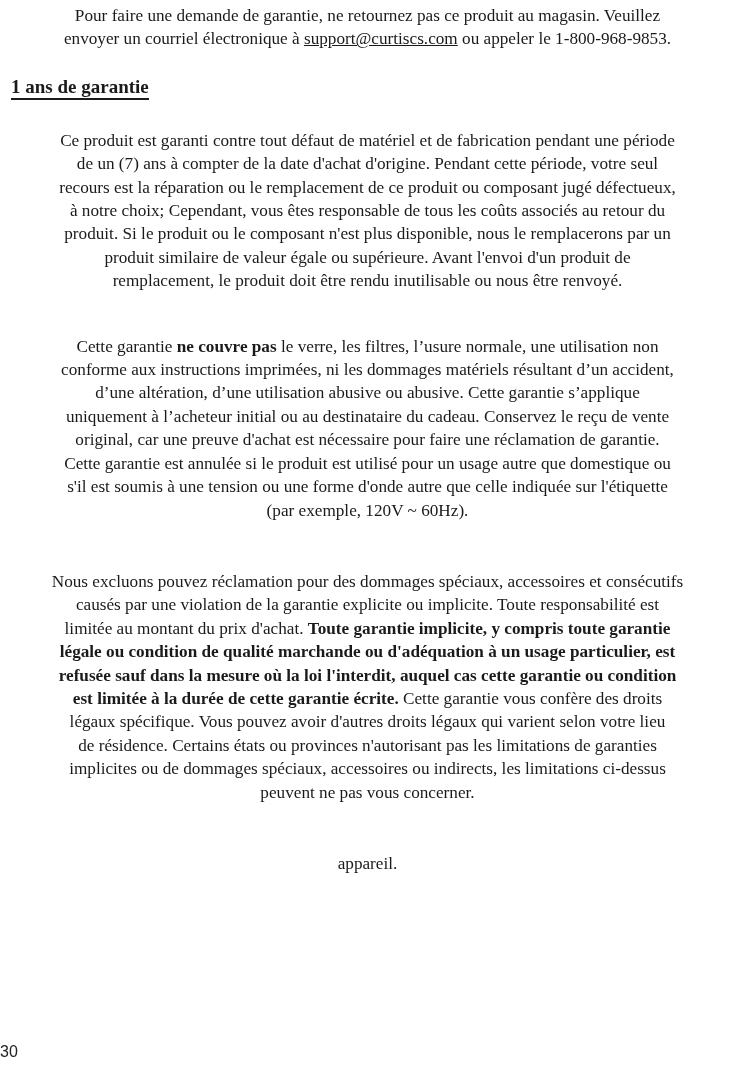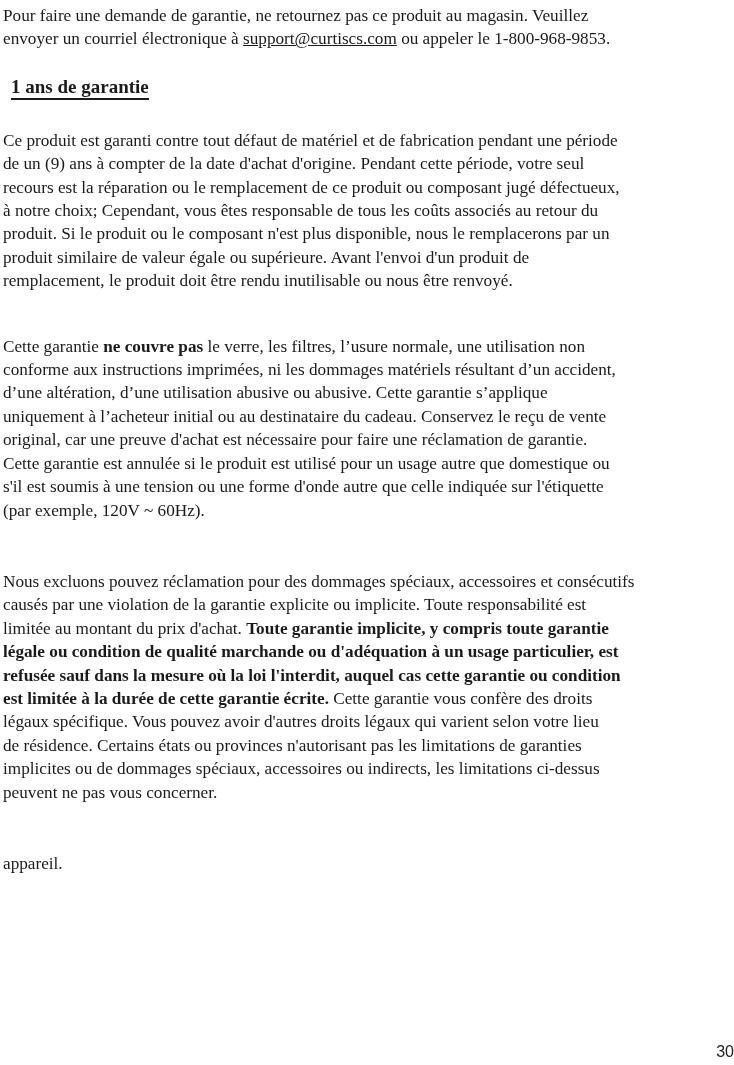--- a/index.html
+++ b/index.html
@@ -9,58 +9,58 @@
     height: 1065px;
     box-sizing: border-box;
     background: #ffffff;
     color: #1a1a1a;
     font-family: "Liberation Serif", "DejaVu Serif", serif;
     font-size: 17.2px;
     overflow: hidden;
     padding: 4px 2px 0 3px;
   }
   .para { margin: 0; }
-  .line { display: block; white-space: pre; line-height: 23.4px; }
+  .line { display: block; white-space: pre; line-height: 23.4px; text-align: center; }
   .b { font-weight: bold; }
   .u { text-decoration: underline; }
   .heading {
     margin: 24px 0 30px 8px;
     font-size: 19px;
     font-weight: bold;
     line-height: 24px;
   }
   .heading .hu { border-bottom: 2px solid #1a1a1a; padding-bottom: 1px; }
   .gap-regular { margin-top: 42px; }
   .gap-large { margin-top: 48px; }
   .page-number {
     position: absolute;
     left: 0;
     right: 0;
     top: 1043px;
-    text-align: right;
+    text-align: left;
     font-family: "Liberation Sans", "DejaVu Sans", sans-serif;
     font-size: 16px;
     color: #222222;
   }
 </style>
 </head>
 <body>
 
 <div class="page">
 
   <p class="para">
       <span class="line"><span>Pour faire une demande de garantie, ne retournez pas ce produit au magasin. Veuillez</span></span>
       <span class="line"><span>envoyer un courriel électronique à </span><span class="u">support@curtiscs.com</span><span> ou appeler le 1-800-968-9853.</span></span>
     </p>
 
   <h2 class="heading"><span class="hu">1 ans de garantie</span></h2>
 
   <p class="para">
       <span class="line"><span>Ce produit est garanti contre tout défaut de matériel et de fabrication pendant une période</span></span>
-      <span class="line"><span>de un (9) ans à compter de la date d'achat d'origine. Pendant cette période, votre seul</span></span>
+      <span class="line"><span>de un (7) ans à compter de la date d'achat d'origine. Pendant cette période, votre seul</span></span>
       <span class="line"><span>recours est la réparation ou le remplacement de ce produit ou composant jugé défectueux,</span></span>
       <span class="line"><span>à notre choix; Cependant, vous êtes responsable de tous les coûts associés au retour du</span></span>
       <span class="line"><span>produit. Si le produit ou le composant n'est plus disponible, nous le remplacerons par un</span></span>
       <span class="line"><span>produit similaire de valeur égale ou supérieure. Avant l'envoi d'un produit de</span></span>
       <span class="line"><span>remplacement, le produit doit être rendu inutilisable ou nous être renvoyé.</span></span>
     </p>
 
   <p class="para gap-regular">
       <span class="line"><span>Cette garantie </span><span class="b">ne couvre pas</span><span> le verre, les filtres, l’usure normale, une utilisation non</span></span>
       <span class="line"><span>conforme aux instructions imprimées, ni les dommages matériels résultant d’un accident,</span></span>

